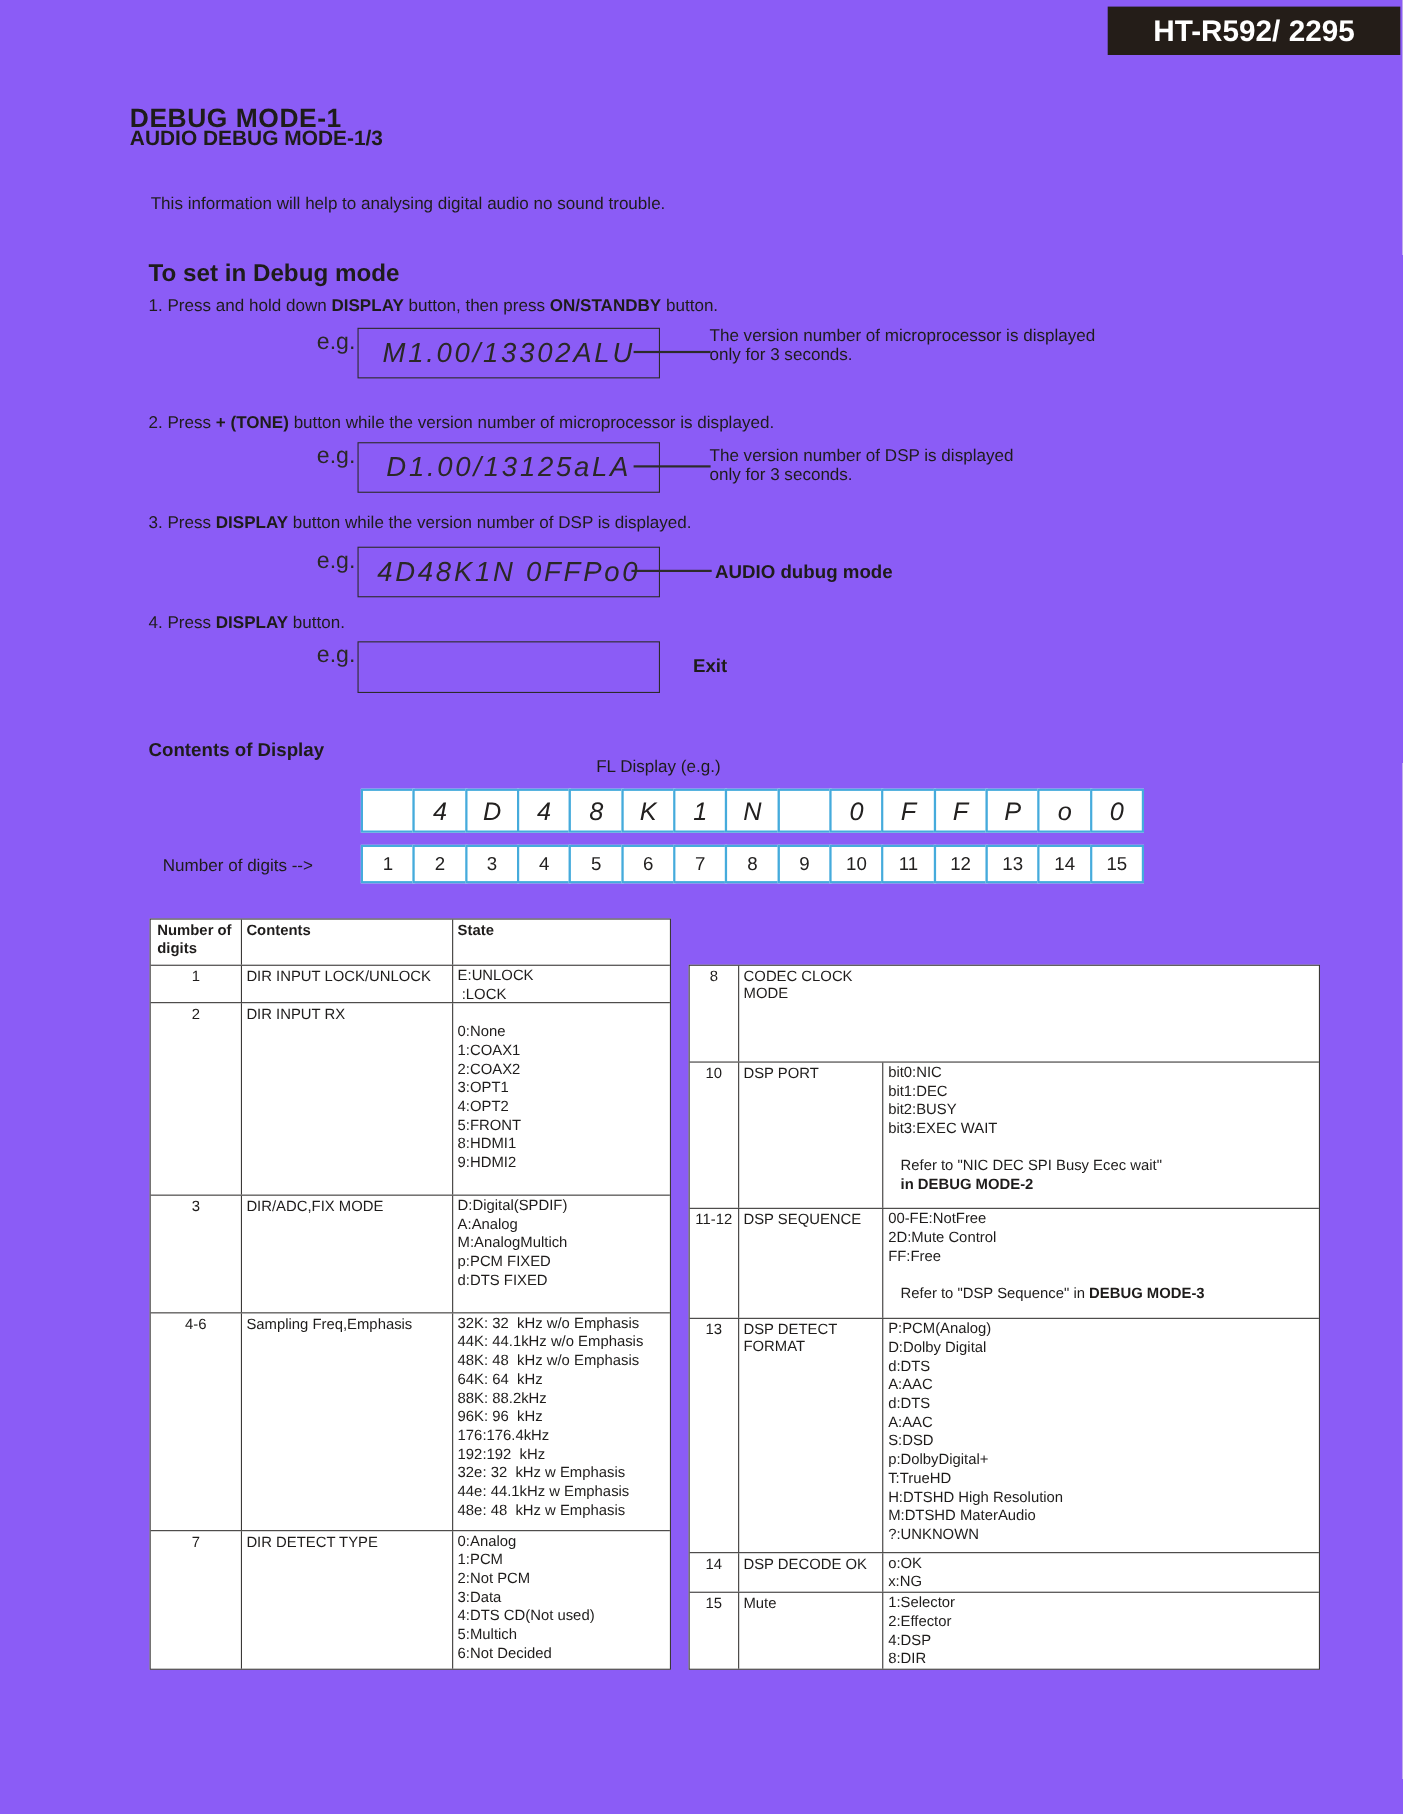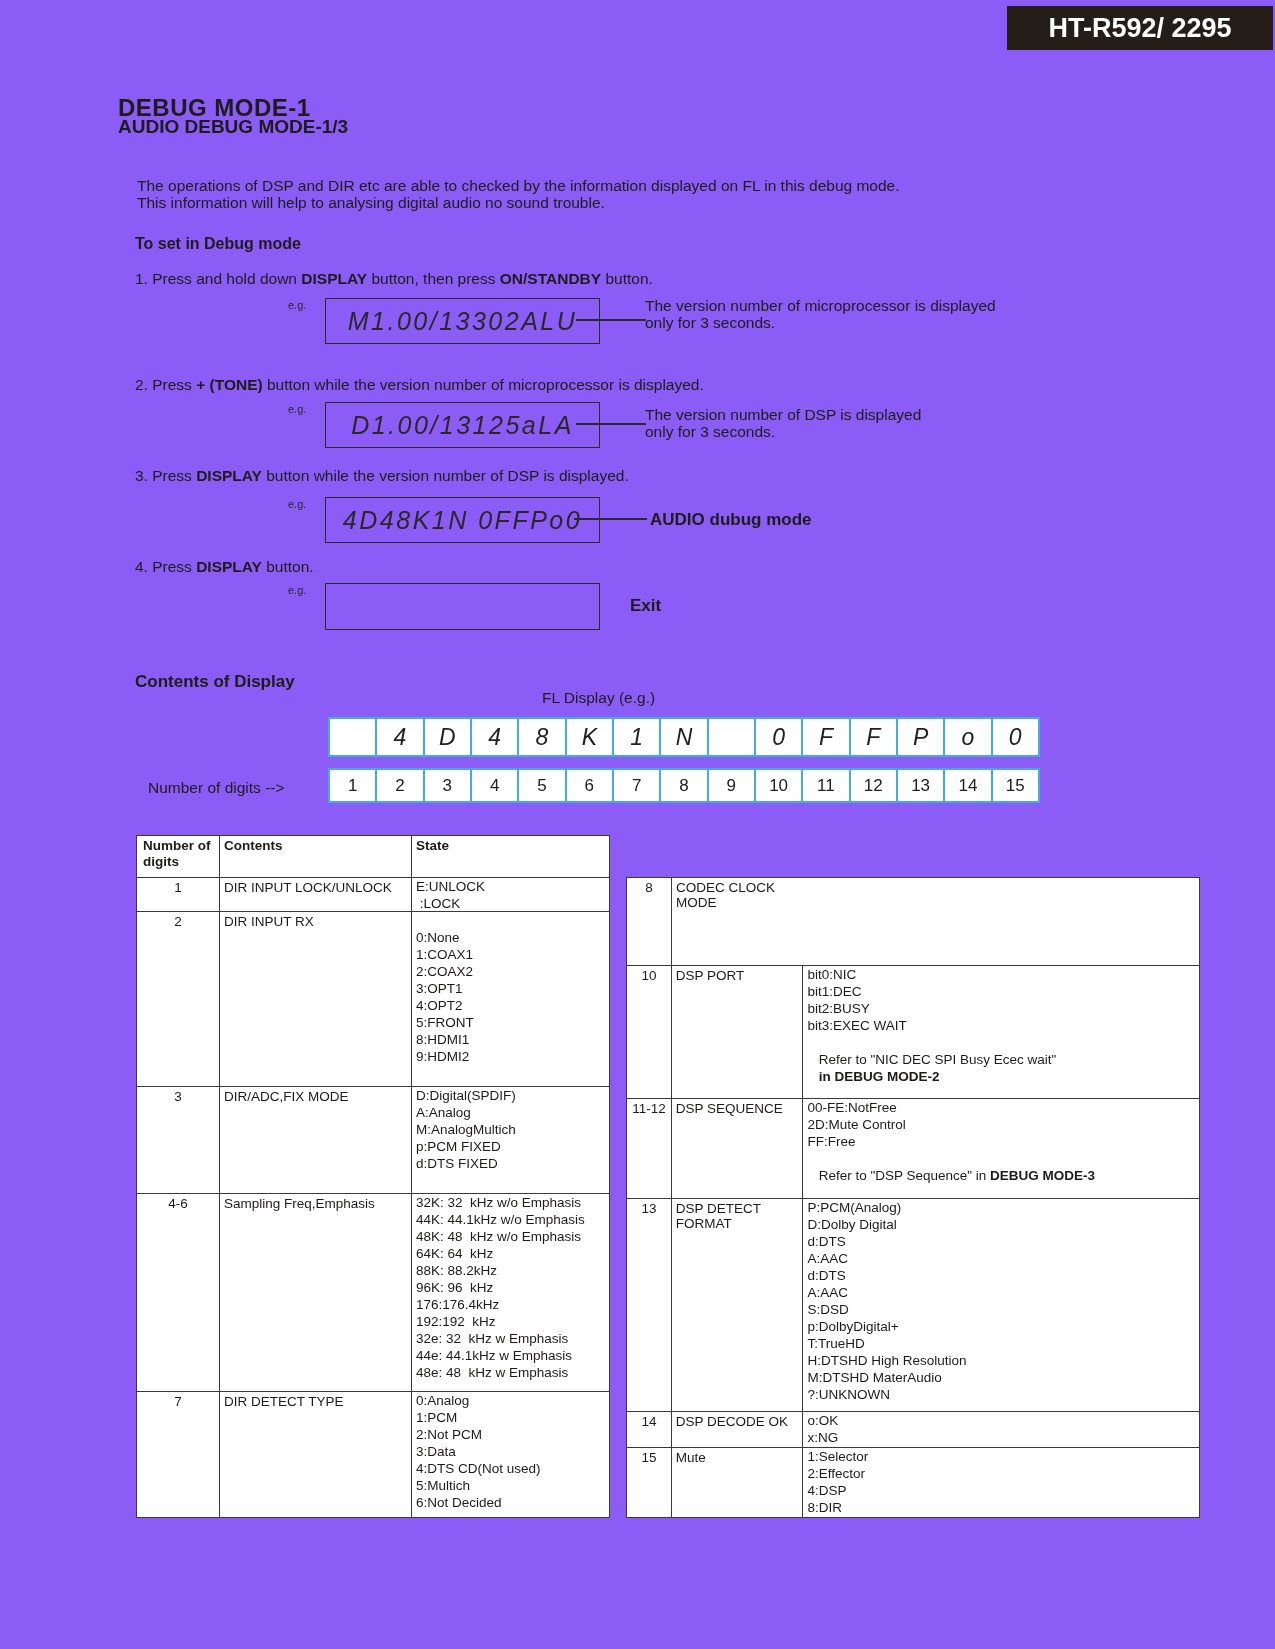--- a/index.html
+++ b/index.html
@@ -8,26 +8,26 @@
     font-family:"Liberation Sans",sans-serif;color:#1e1c1b;overflow:hidden;
   }
   .abs{position:absolute;}
   
   #badge{left:1007px;top:6px;width:266px;height:44px;background:#241d18;
     color:#fff;font-weight:bold;font-size:27px;display:flex;align-items:center;justify-content:center;}
   
   #title{left:118px;top:94px;font-size:24px;font-weight:bold;letter-spacing:.5px;}
   #subtitle{left:118px;top:116px;font-size:19px;font-weight:bold;}
   #intro{left:137px;top:177px;font-size:15.5px;line-height:21px;}
-  #setup-heading{left:135px;top:235px;font-size:16px;font-weight:bold;}
+  #setup-heading{left:135px;top:235px;font-size:22px;font-weight:bold;}
   .step{left:135px;font-size:15.5px;}
   .egbox{left:325px;width:275px;height:46px;border:1.5px solid #2d2b2a;box-sizing:border-box;
     display:flex;align-items:center;justify-content:center;
     font-style:italic;font-size:25px;letter-spacing:2.5px;color:#2a2826;}
-  .eg{font-size:11px;color:#2a2826;}
+  .eg{font-size:21px;color:#2a2826;}
   .note{left:645px;font-size:15.5px;line-height:21px;}
   .note-bold{font-size:17px;font-weight:bold;}
   .dash{height:2px;background:#2d2b2a;}
   
   #cod-heading{left:135px;top:672px;font-size:17px;font-weight:bold;}
   #fl-label{left:542px;top:689px;font-size:15.5px;}
   #digits-label{left:148px;top:779px;font-size:15.5px;}
   .flgrid{left:328px;width:712px;display:flex;}
   .fl-cell{flex:1;border:2px solid #45abdc;margin-left:-2px;box-sizing:border-box;
     display:flex;align-items:center;justify-content:center;background:#fff;}
@@ -52,21 +52,20 @@
 </head>
 <body>
 
 <div id="page">
 
   <div class="abs" id="badge">HT-R592/ 2295</div>
 
   <div class="abs" id="title">DEBUG MODE-1</div>
   <div class="abs" id="subtitle">AUDIO DEBUG MODE-1/3</div>
   <div class="abs" id="intro">
-      <div class="tline">The operations of DSP and DIR etc are able to checked by the information displayed on FL in this debug mode.</div>
       <div class="tline">This information will help to analysing digital audio no sound trouble.</div>
     </div>
 
   <div class="abs" id="setup-heading">To set in Debug mode</div>
 
   <div class="abs step" style="top:270px;"><span>1. Press and hold down </span><span style="font-weight: bold;">DISPLAY</span><span> button, then press </span><span style="font-weight: bold;">ON/STANDBY</span><span> button.</span></div>
   <div class="abs eg" style="left:288px;top:299px;">e.g.</div>
   <div class="abs egbox" style="top:298px;">M1.00/13302ALU</div>
   <div class="abs dash" style="left:576px;top:319px;width:70px;"></div>
   <div class="abs note" style="top:297px;">

